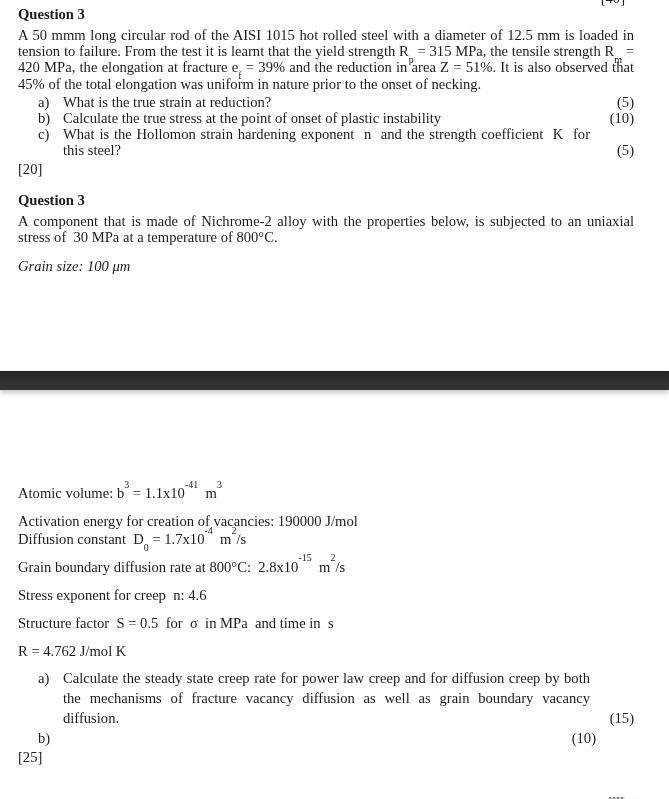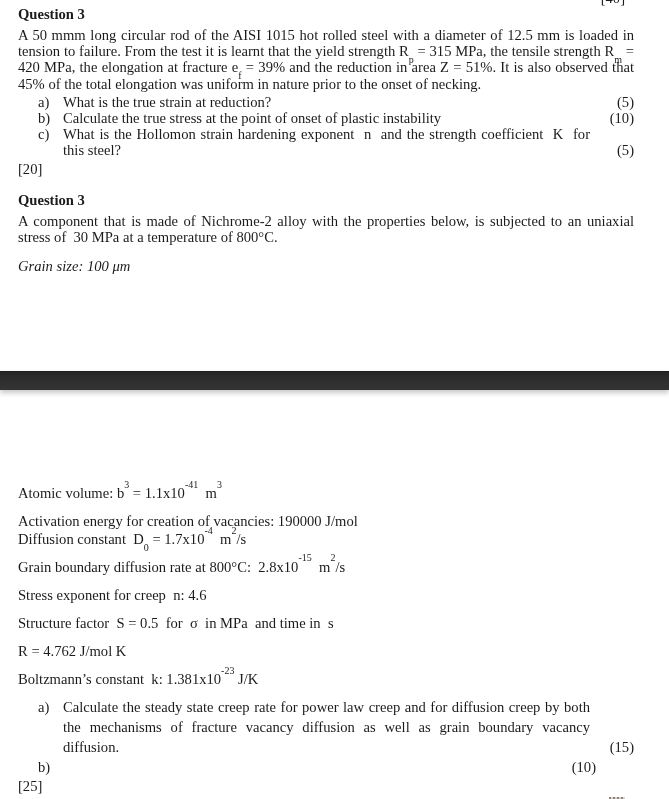--- a/index.html
+++ b/index.html
@@ -117,21 +117,20 @@
   <div class="page-divider"></div>
 
   <div class="page-block" id="page2-block">
     <div class="prop first">Atomic volume: b<sup>3</sup> = 1.1x10<sup>-41</sup> &nbsp;m<sup>3</sup></div>
     <div class="prop">Activation energy for creation of vacancies: 190000 J/mol</div>
     <div class="prop tight">Diffusion constant &nbsp;D<sub>0</sub> = 1.7x10<sup>-4</sup> &nbsp;m<sup>2</sup>/s</div>
     <div class="prop" style="margin-top:11px">Grain boundary diffusion rate at 800°C: &nbsp;2.8x10<sup>-15</sup> &nbsp;m<sup>2</sup>/s</div>
     <div class="prop">Stress exponent for creep &nbsp;n: 4.6</div>
     <div class="prop">Structure factor &nbsp;S = 0.5 &nbsp;for &nbsp;σ &nbsp;in MPa &nbsp;and time in &nbsp;s</div>
     <div class="prop">R = 4.762 J/mol K</div>
-    <div class="prop">Boltzmann’s constant &nbsp;k: 1.381x10<sup>-23</sup> J/K</div>
 
     <div class="items">
       <div class="item">
         <span class="item-marker">a)</span>
         <span class="item-text">Calculate the steady state creep rate for power law creep and for diffusion creep by both the mechanisms of fracture vacancy diffusion as well as grain boundary vacancy diffusion.</span>
         <span class="item-points">(15)</span>
       </div>
       <div class="item">
         <span class="item-marker">b)</span>
         <span class="item-points">(10)</span>

